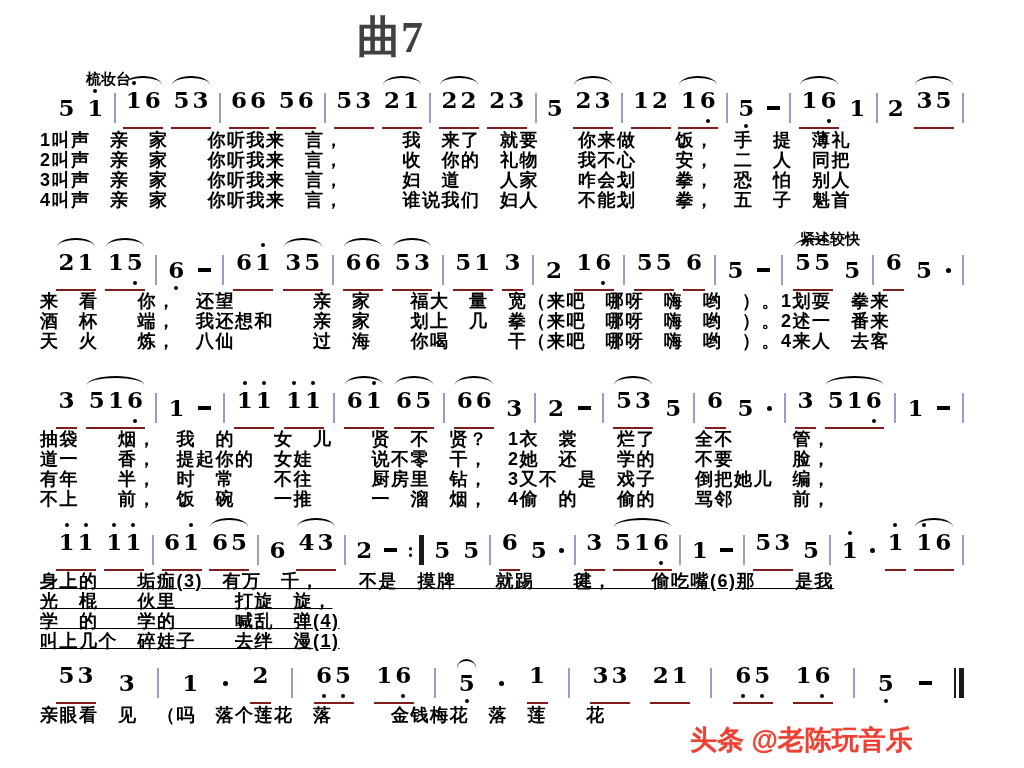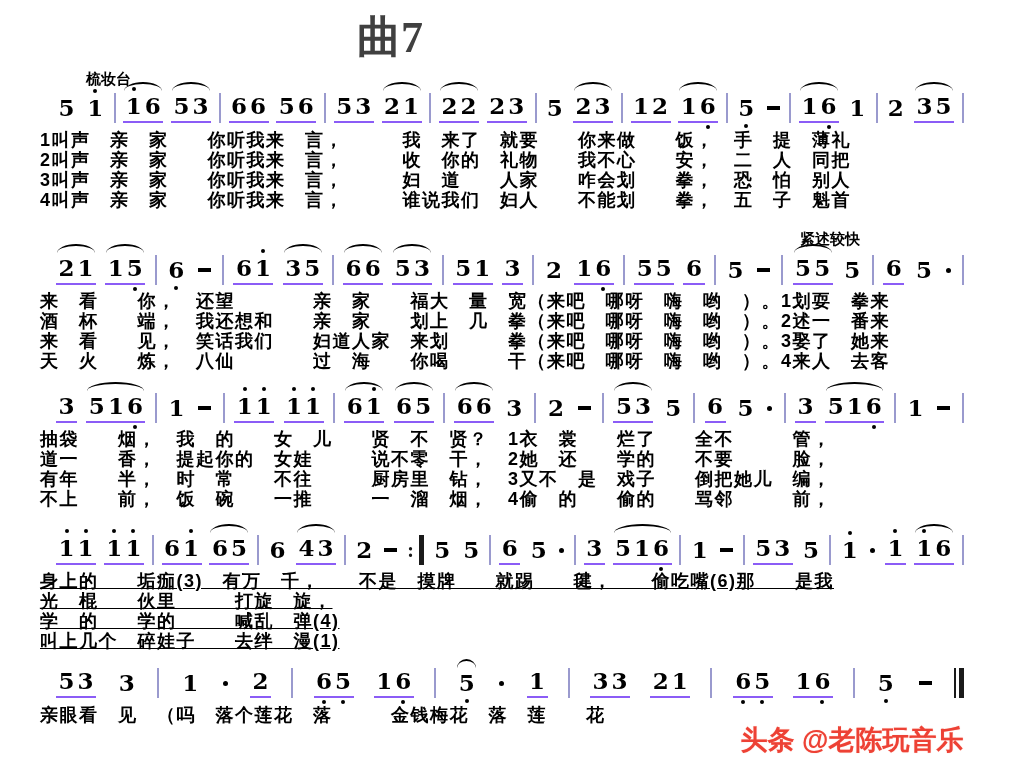--- a/index.html
+++ b/index.html
@@ -21,21 +21,21 @@
   .notation-line{
     position:absolute;left:56px;width:908px;height:40px;
     display:flex;justify-content:space-between;align-items:center;
   }
   .grp{
     position:relative;display:inline-block;white-space:nowrap;
     font-family:"DejaVu Serif","Liberation Serif",serif;
     font-weight:bold;font-size:23px;line-height:26px;color:#000;
     padding:0 1px;
   }
-  .grp.u{border-bottom:2px solid #8b5cf6;padding-bottom:2px;}
+  .grp.u{border-bottom:2px solid #7f1d1d;padding-bottom:14px;}
   .nc{position:relative;display:inline-block;padding:0 1.5px;}
   .da,.db{
     position:absolute;left:50%;transform:translateX(-50%);
     width:4px;height:4px;border-radius:50%;background:#000;
   }
   .da{top:-6px;}
   .db{bottom:-7px;}
   .grp.u .db{bottom:-10px;}
   .tie{
     position:absolute;top:-11px;left:1px;right:1px;height:7px;
@@ -62,21 +62,21 @@
   }
   .endgroup{display:inline-flex;align-items:center;gap:3px;}
 
   .lyric-block{position:absolute;left:40px;width:960px;}
   .lyric-row{
     white-space:pre;font-size:18px;font-weight:bold;color:#000;
     line-height:20px;letter-spacing:1.5px;
     font-family:"Liberation Sans","DejaVu Sans",sans-serif;
   }
   .watermark{
-    position:absolute;top:722px;left:690px;width:324px;text-align:center;
+    position:absolute;top:722px;left:690px;width:324px;text-align:left;
     font-size:27px;font-weight:bold;color:#ed4135;
     font-family:"Liberation Sans","DejaVu Sans",sans-serif;
     text-shadow:0 0 1px #ffb0a0;
   }
 </style>
 </head>
 <body>
 
 <div class="title">曲7</div>
 <div class="small-label tune-label">梳妆台</div>
@@ -190,21 +190,20 @@
       <span class="grp u"><span class="nc">6</span></span>
       <span class="grp"><span class="nc">5</span></span>
       <span class="dotglyph"></span>
       <span class="endgroup">
         <span class="bar"></span>
       </span>
     </div>
     <div class="lyric-block" style="top: 291px;">
       <div class="lyric-row">来　看　　你，　还望　　　　亲　家　　福大　量　宽（来吧　哪呀　嗨　哟　）。1划耍　拳来</div>
       <div class="lyric-row">酒　杯　　端，　我还想和　　亲　家　　划上　几　拳（来吧　哪呀　嗨　哟　）。2述一　番来</div>
-      <div class="lyric-row">来　看　　见，　笑话我们　　妇道人家　来划　　　拳（来吧　哪呀　嗨　哟　）。3娶了　她来</div>
       <div class="lyric-row">天　火　　炼，　八仙　　　　过　海　　你喝　　　干（来吧　哪呀　嗨　哟　）。4来人　去客</div>
     </div>
     <div class="notation-line" style="top: 388px;">
       <span class="grp u"><span class="nc">3</span></span>
       <span class="grp u"><span class="tie"></span><span class="nc">5</span><span class="nc">1</span><span class="nc">6<span class="db"></span></span></span>
       <span class="endgroup">
         <span class="bar"></span>
       </span>
       <span class="grp"><span class="nc">1</span></span>
       <span class="dash"></span>

